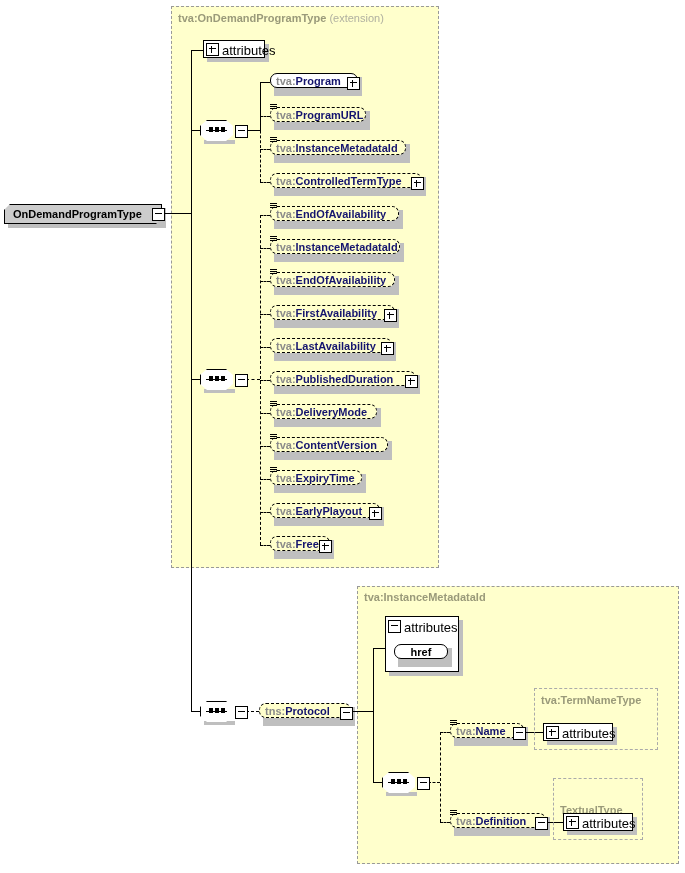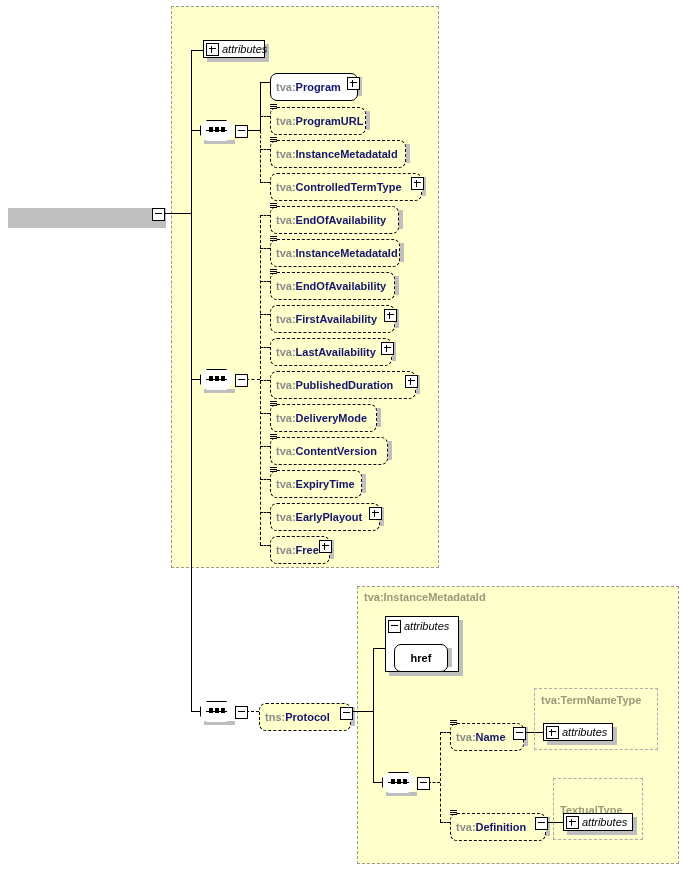--- a/index.html
+++ b/index.html
@@ -17,42 +17,42 @@
   .ln{position:absolute;background:#000;}
   .ln.h{height:1px;}
   .ln.v{width:1px;}
   .dln{position:absolute;}
   .dln.h{height:0;border-top:1px dashed #000;}
   .dln.v{width:0;border-left:1px dashed #000;}
 
   
   .box{position:absolute;box-sizing:border-box;background:#ffffff;
        display:flex;align-items:center;white-space:nowrap;
-       font-size:11px;font-weight:bold;color:#1a1a5e;padding:0 5px;height:28px;border-radius:7px;}
+       font-size:11px;font-weight:bold;color:#1a1a5e;padding:0 5px;height:15px;border-radius:7px;}
   .box.solid{border:1px solid #000;}
   .box.dashed{border:1px dashed #000;background:#ffffcc;}
   .box .pfx{color:#8a8a8a;font-weight:bold;}
   .box .nm{color:#14146e;font-weight:bold;}
   .shadow{position:absolute;background:#bfbfbf;z-index:0;}
 
   
   .smark{position:absolute;left:-1px;top:-4px;width:7px;height:8px;}
   .smark i{display:block;height:1px;background:#000;margin-bottom:1px;}
   .smark i:nth-child(1){width:7px;}
   .smark i:nth-child(2){width:7px;}
   .smark i:nth-child(3){width:7px;}
 
   
   .pm{position:absolute;width:11px;height:11px;border:1px solid #000;background:#fff;z-index:6;}
   .pm::before{content:"";position:absolute;left:2px;top:4px;width:7px;height:1px;background:#000;}
   .pm.plus::after{content:"";position:absolute;left:4px;top:2px;width:1px;height:7px;background:#000;}
 
   
   .attrbox{position:absolute;border:1px solid #000;background:#fff;box-sizing:border-box;}
-  .attrlabel{position:absolute;font-size:11px;font-style:italic;color:#000;white-space:nowrap;}
+  .attrlabel{position:absolute;font-size:13px;color:#000;white-space:nowrap;}
 
   
   .seq{position:absolute;width:33px;height:21px;z-index:5;}
   .seq .oct{position:absolute;left:0;top:0;width:33px;height:21px;background:#fff;border:1px solid #000;
             clip-path:polygon(7px 0,26px 0,33px 6px,33px 15px,26px 21px,7px 21px,0 15px,0 6px);}
   .seq .bar{position:absolute;left:6px;top:10px;width:21px;height:1px;background:#000;}
   .seq .d{position:absolute;top:7px;width:4px;height:5px;background:#000;}
   .seq .d1{left:9px;}
   .seq .d2{left:15px;}
   .seq .d3{left:21px;}
@@ -62,22 +62,29 @@
   .root{position:absolute;box-sizing:border-box;background:#cccccc;border:1px solid #000;
         font-size:11px;font-weight:bold;color:#000;display:flex;align-items:center;padding:0 8px;
         clip-path:polygon(6px 0,100% 0,100% calc(100% - 6px),calc(100% - 6px) 100%,0 100%,0 6px);}
 </style>
 </head>
 <body>
 
 <div id="canvas">
 
   <div class="panel" style="left:171px;top:6px;width:268px;height:562px;"></div>
+  <div class="panel-title" style="left:178px;top:12px;">
+    <span>tva:OnDemandProgramType</span>
+    <span class="ext">(extension)</span>
+  </div>
 
   <div class="shadow" style="left:8px;top:208px;width:158px;height:20px;"></div>
+  <div class="root" style="left:4px;top:204px;width:158px;height:20px;">
+    <span>OnDemandProgramType</span>
+  </div>
   <div class="pm" style="left:152px;top:208px;"></div>
 
   <div class="ln h" style="left:163px;top:213px;width:28px;"></div>
 
   <div class="ln v" style="left:191px;top:50px;height:661px;"></div>
 
   <div class="ln h" style="left:191px;top:50px;width:12px;"></div>
   <div class="shadow" style="left:207px;top:44px;width:62px;height:18px;"></div>
   <div class="attrbox" style="left:203px;top:40px;width:62px;height:18px;"></div>
   <div class="pm plus" style="left:206px;top:43px;"></div>

